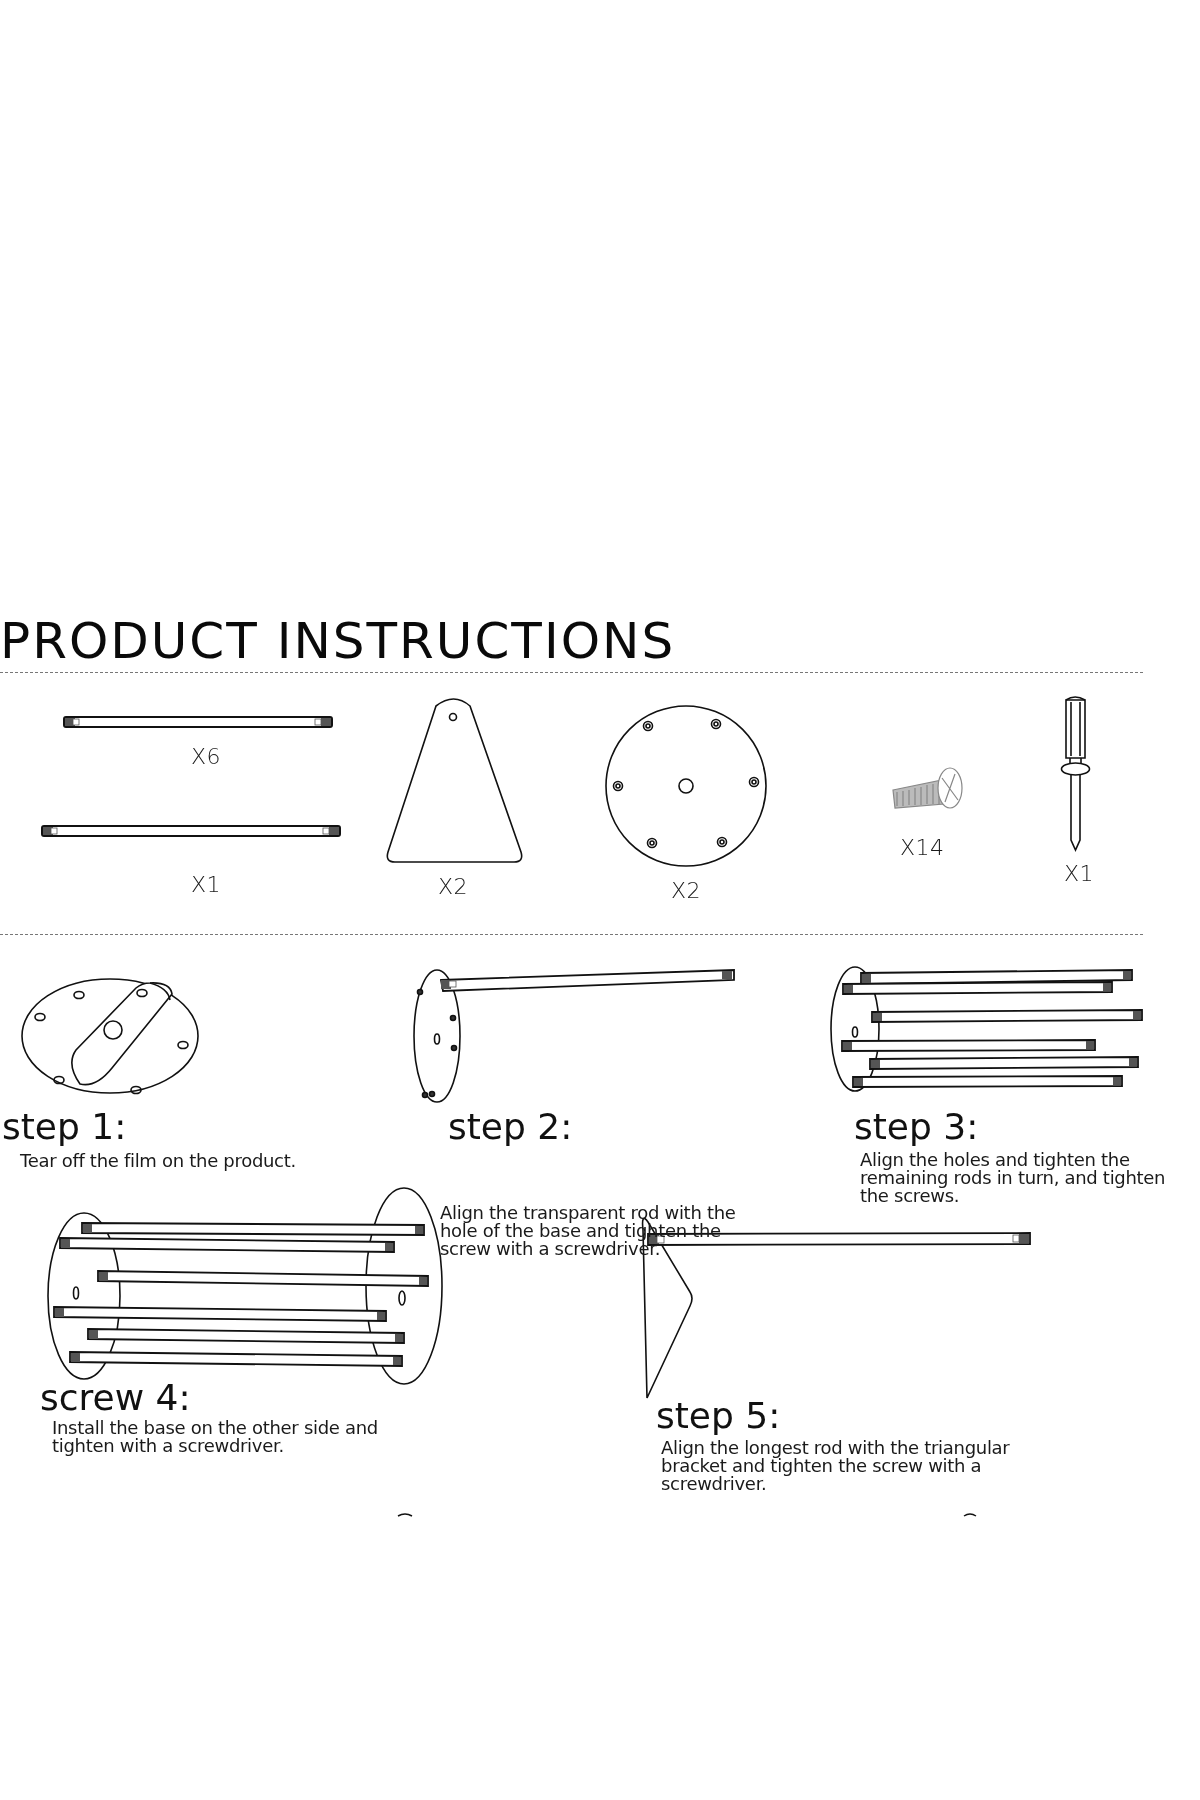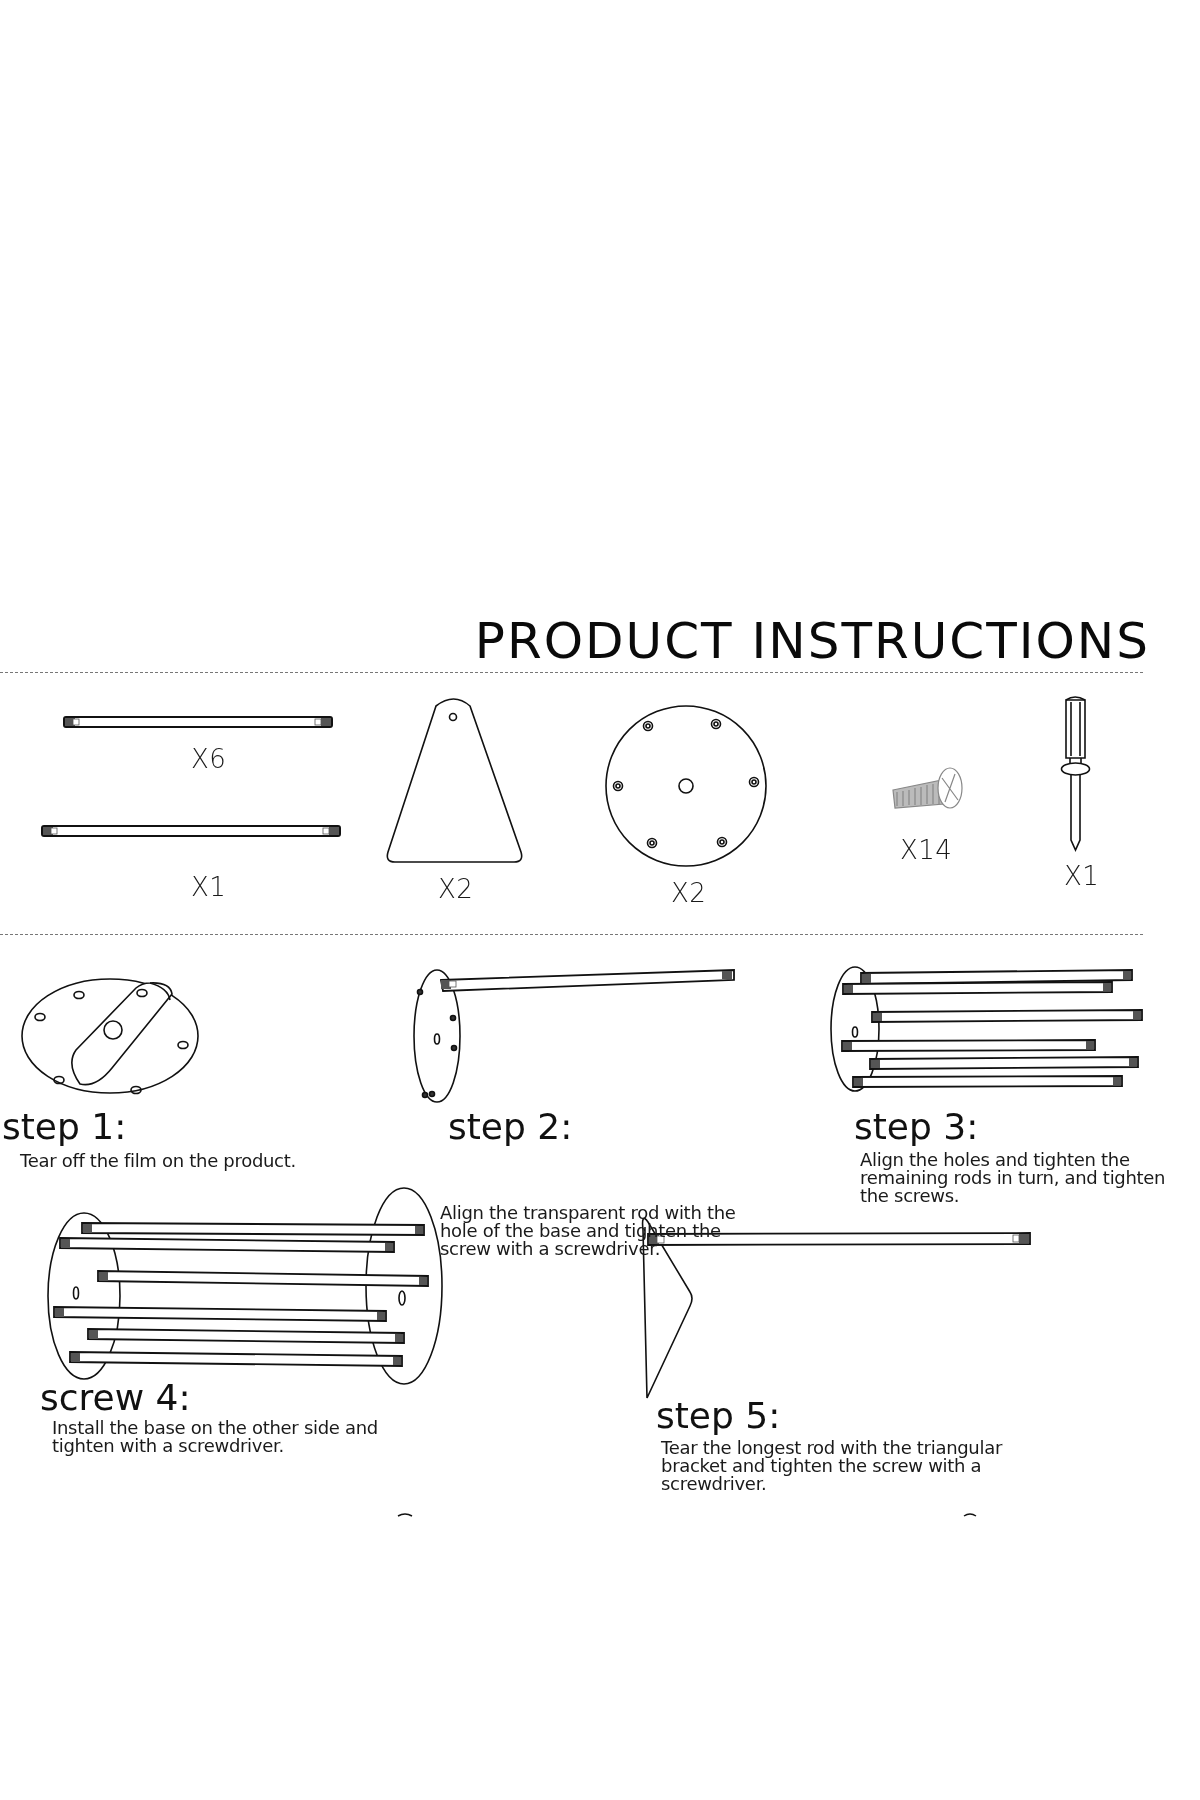--- a/index.html
+++ b/index.html
@@ -1,20 +1,20 @@
 <!DOCTYPE html>
 <html><head>
 <meta charset="utf-8">
 <style>
   html,body{margin:0;padding:0;background:#ffffff;}
   body{width:1200px;height:1800px;position:relative;overflow:hidden;font-family:"Liberation Sans","DejaVu Sans",sans-serif;color:#111;}
   .abs{position:absolute;}
-  .title{left:0;width:1150px;top:612px;text-align:right;font-size:50px;letter-spacing:2px;font-weight:400;color:#0a0a0a;font-family:"DejaVu Sans",sans-serif;}
+  .title{left:0;width:1150px;top:612px;text-align:left;font-size:50px;letter-spacing:2px;font-weight:400;color:#0a0a0a;font-family:"DejaVu Sans",sans-serif;}
   .dash{left:0;width:1143px;height:0;border-top:1.5px dashed #777;}
-  .qty{font-size:26px;color:#1a1a1a;font-family:"DejaVu Sans",sans-serif;font-weight:300;letter-spacing:0.5px;}
+  .qty{font-size:22px;color:#1a1a1a;font-family:"DejaVu Sans",sans-serif;font-weight:300;letter-spacing:0.5px;}
   .step-h{font-size:36px;color:#111;font-family:"DejaVu Sans",sans-serif;}
   .step-t{font-size:18px;line-height:18px;color:#1a1a1a;font-family:"DejaVu Sans",sans-serif;letter-spacing:-0.3px;}
   svg{position:absolute;left:0;top:0;}
 </style>
 </head>
 <body>
 
 <div class="abs title">PRODUCT INSTRUCTIONS</div>
 
 <div class="abs dash" style="top:672px"></div>
@@ -201,16 +201,16 @@
 </div>
 
 <div class="abs step-h" style="left:40px;top:1377px">screw 4:</div>
 <div class="abs step-t" style="left:52px;top:1419px">
   <div>Install the base on the other side and</div>
   <div>tighten with a screwdriver.</div>
 </div>
 
 <div class="abs step-h" style="left:656px;top:1395px">step 5:</div>
 <div class="abs step-t" style="left:661px;top:1439px">
-  <div>Tear the longest rod with the triangular</div>
+  <div>Align the longest rod with the triangular</div>
   <div>bracket and tighten the screw with a</div>
   <div>screwdriver.</div>
 </div>
 
 </body></html>

